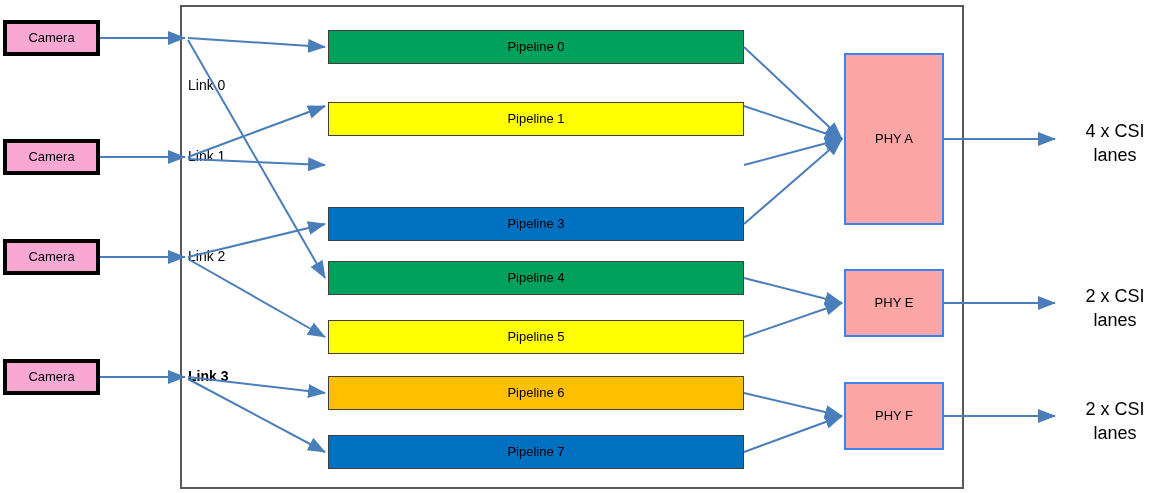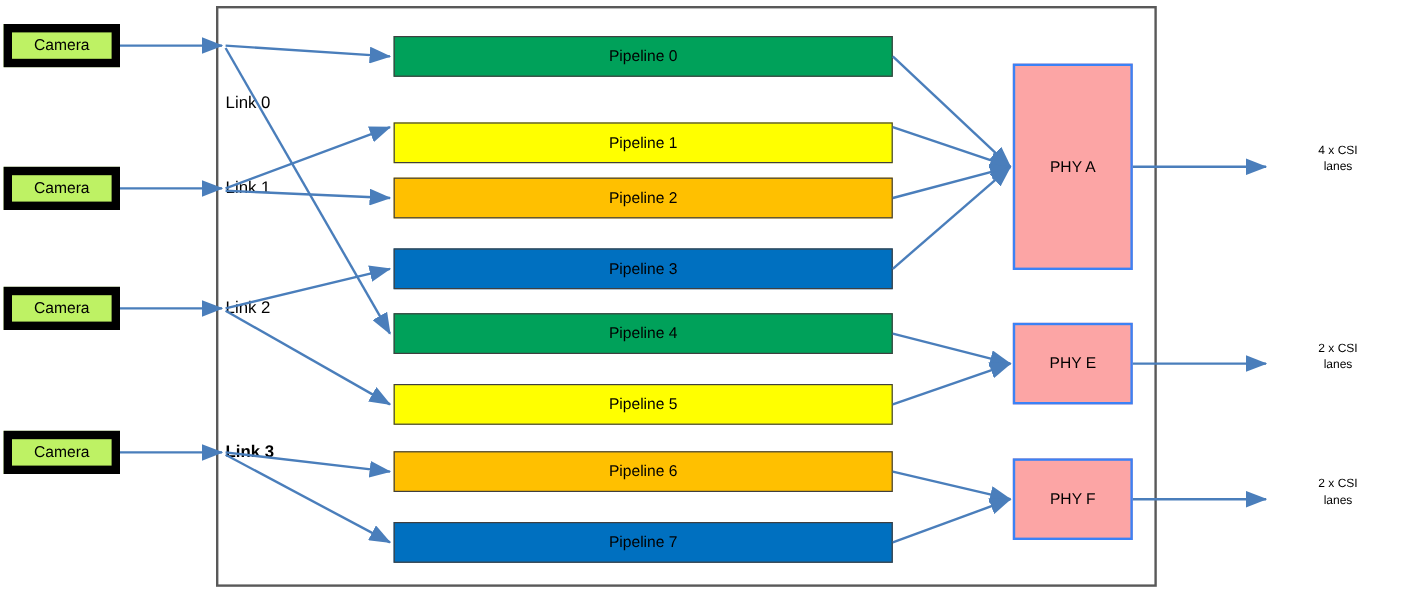--- a/index.html
+++ b/index.html
@@ -30,22 +30,22 @@
     box-sizing: border-box;
     display: flex;
     align-items: center;
     justify-content: center;
     font-size: 13px;
     color: #000000;
     line-height: 1.15;
     text-align: center;
   }
   .camera-box {
-    border: 7px solid #000000;
-    background: #bef264;
+    border: 4px solid #000000;
+    background: #f9a8d4;
   }
   .phy-box {
     border: 2px solid #3b82f6;
     background: #fca5a5;
   }
   .pipeline-box {
     border: 1px solid #3f3f3f;
   }
   .soc-frame {
     position: absolute;
@@ -54,21 +54,21 @@
     background: transparent;
   }
   .link-label {
     position: absolute;
     font-size: 14px;
     color: #000000;
     white-space: nowrap;
   }
   .csi-label {
     position: absolute;
-    font-size: 10px;
+    font-size: 18px;
     color: #000000;
     text-align: center;
     line-height: 1.35;
     white-space: pre-line;
   }
 </style>
 </head>
 <body>
 
 <div id="canvas">
@@ -91,23 +91,20 @@
   <div class="link-label" style="left:188px; top:29px;margin-top:48px;">Link 0</div>
   <div class="link-label" style="left:188px; top:148px;">Link 1</div>
   <div class="link-label" style="left:188px; top:248px;">Link 2</div>
   <div class="link-label" style="left:188px; top:368px;font-weight:bold;">Link 3</div>
 
   <div class="box pipeline-box" style="left:328px; top:30px; width:416px; height:34px; background:#00A15A;">
     <span>Pipeline 0</span>
   </div>
   <div class="box pipeline-box" style="left:328px; top:102px; width:416px; height:34px; background:#FFFF00;">
     <span>Pipeline 1</span>
-  </div>
-  <div class="box pipeline-box" style="left:328px; top:148px; width:416px; height:34px; background:#FFC000;">
-    <span>Pipeline 2</span>
   </div>
   <div class="box pipeline-box" style="left:328px; top:207px; width:416px; height:34px; background:#0070C0;">
     <span>Pipeline 3</span>
   </div>
   <div class="box pipeline-box" style="left:328px; top:261px; width:416px; height:34px; background:#00A15A;">
     <span>Pipeline 4</span>
   </div>
   <div class="box pipeline-box" style="left:328px; top:320px; width:416px; height:34px; background:#FFFF00;">
     <span>Pipeline 5</span>
   </div>

